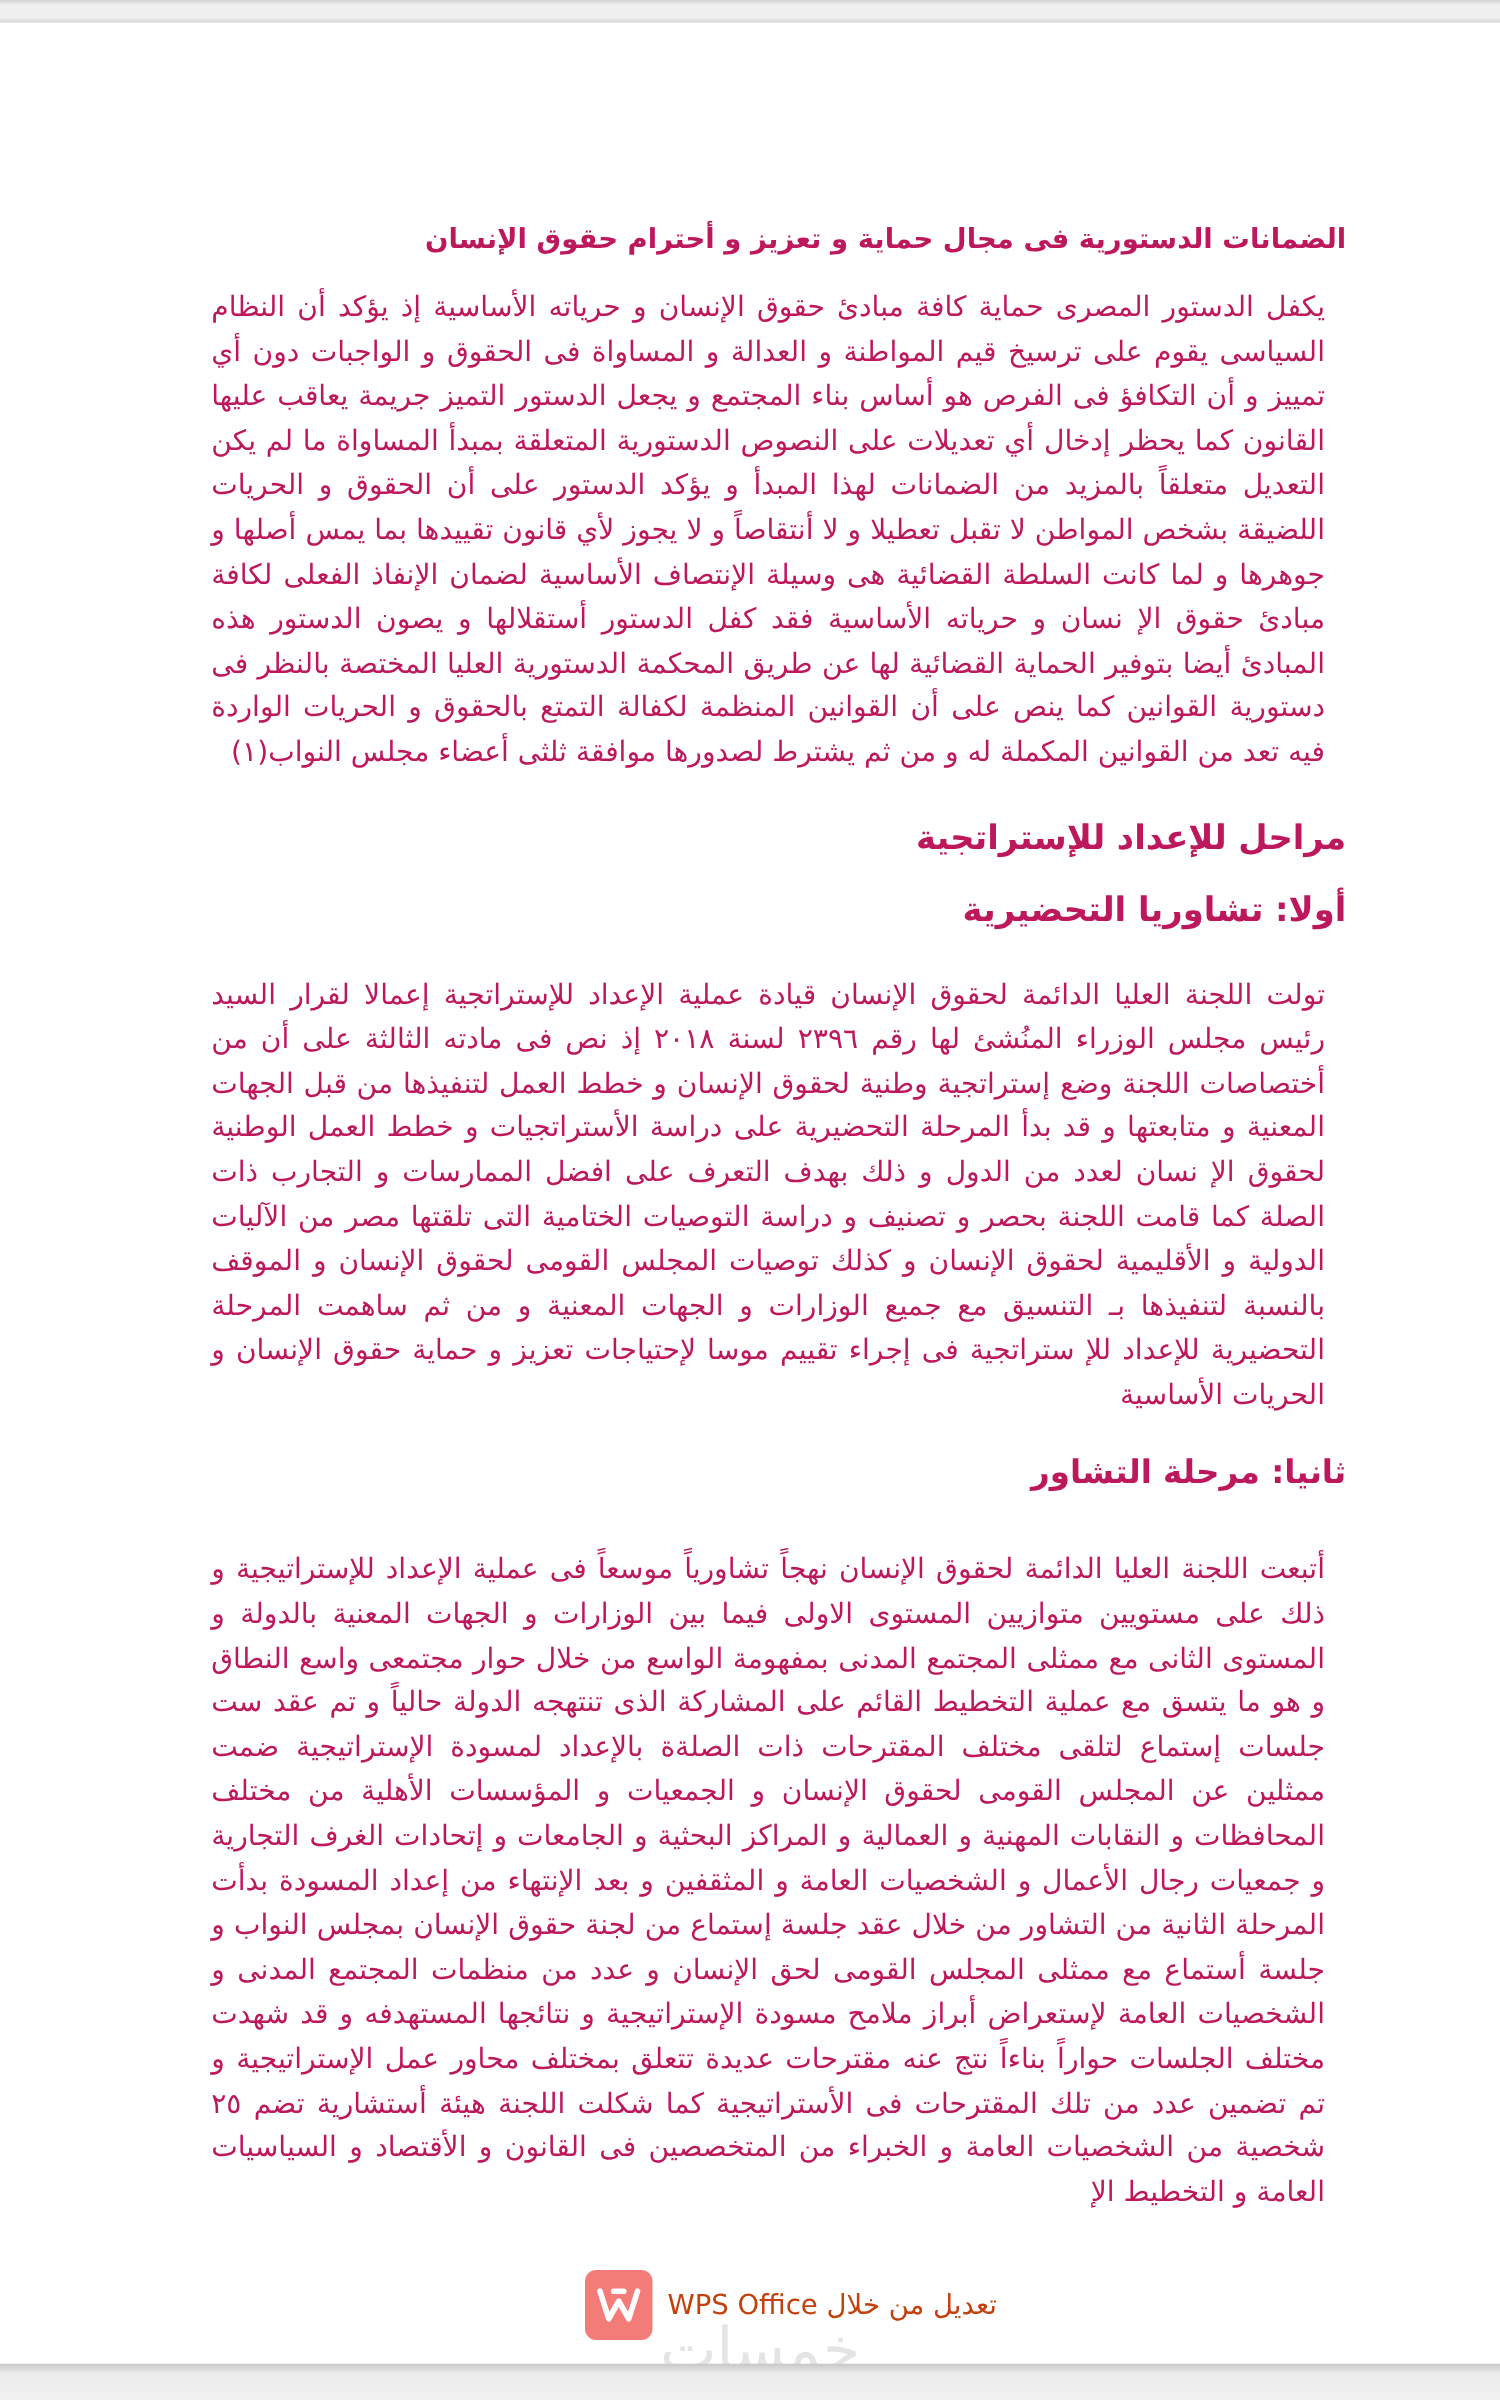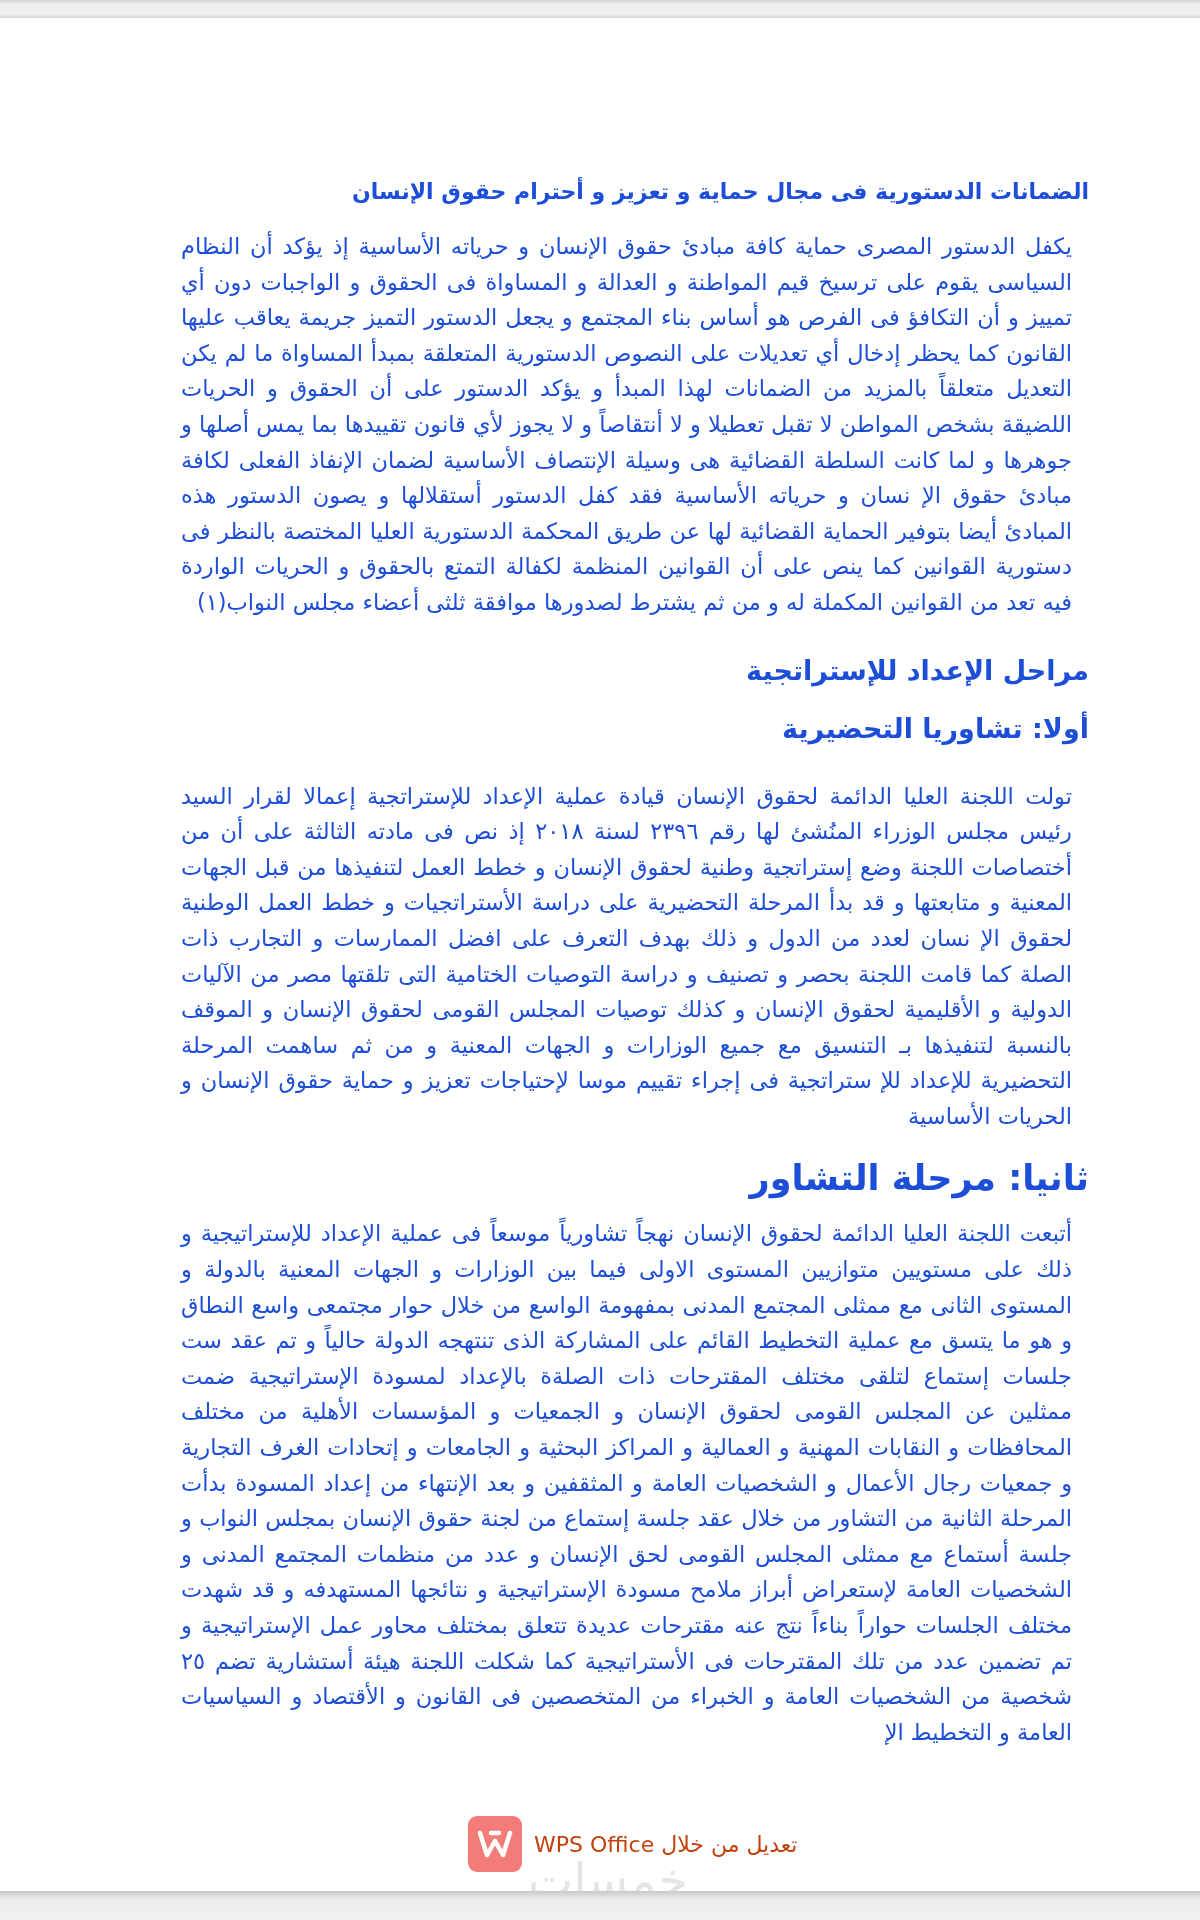--- a/index.html
+++ b/index.html
@@ -11,42 +11,42 @@
   }
   .top-bar {
     position: absolute; left: 0; top: 0; width: 1200px; height: 18px;
     background: linear-gradient(#d2d2d2 0px, #f0f0f0 4px, #f0f0f0 14px, #d4d4d4 18px);
   }
   .bottom-bar {
     position: absolute; left: 0; top: 1891px; width: 1200px; height: 29px;
     background: linear-gradient(#c8c8c8 0px, #ececec 8px, #f1f1f1 29px);
   }
   .page {
-    position: absolute; left: 164px; top: 175px; width: 925px;
-    direction: rtl; text-align: justify; color: #1d4ed8;
+    position: absolute; left: 152px; top: 175px; width: 925px;
+    direction: rtl; text-align: justify; color: #be185d;
   }
   .doc-title {
     font-weight: bold; font-size: 22px; line-height: 34px;
     margin: 0 0 20px 0;
   }
   .para {
     font-size: 22.5px; line-height: 35.6px; margin: 17px;
     text-align-last: right;
   }
   .h-section {
     font-size: 27px; font-weight: bold; line-height: 40px;
     margin: 30px 0 18px 0;
   }
   .h-sub {
     font-size: 27px; font-weight: bold; line-height: 40px;
     margin: 0 0 30px 0;
   }
   .h-sub2 {
-    font-size: 35px; font-weight: bold; line-height: 40px;
-    margin: 24px 0 18px 0;
+    font-size: 26px; font-weight: bold; line-height: 40px;
+    margin: 24px 0 40px 0;
   }
   .footer {
     position: absolute; left: 468px; top: 1815px; height: 58px;
     display: flex; align-items: center; direction: ltr;
   }
   .wps-logo {
     width: 54px; height: 56px; border-radius: 9px; background: #f47c78;
     display: flex; align-items: center; justify-content: center;
   }
   .footer-text {
@@ -60,21 +60,21 @@
 </style>
 </head>
 <body>
 
 <div class="top-bar"></div>
 
 <div class="page">
   <h1 class="doc-title">الضمانات الدستورية فى مجال حماية و تعزيز و أحترام حقوق الإنسان</h1>
   <p class="para">يكفل الدستور المصرى حماية كافة مبادئ حقوق الإنسان و حرياته الأساسية إذ يؤكد أن النظام السياسى يقوم على ترسيخ قيم المواطنة و العدالة و المساواة فى الحقوق و الواجبات دون أي تمييز و أن التكافؤ فى الفرص هو أساس بناء المجتمع و يجعل الدستور التميز جريمة يعاقب عليها القانون كما يحظر إدخال أي تعديلات على النصوص الدستورية المتعلقة بمبدأ المساواة ما لم يكن التعديل متعلقاً بالمزيد من الضمانات لهذا المبدأ و يؤكد الدستور على أن الحقوق و الحريات اللضيقة بشخص المواطن لا تقبل تعطيلا و لا أنتقاصاً و لا يجوز لأي قانون تقييدها بما يمس أصلها و جوهرها و لما كانت السلطة القضائية هى وسيلة الإنتصاف الأساسية لضمان الإنفاذ الفعلى لكافة مبادئ حقوق الإ نسان و حرياته الأساسية فقد كفل الدستور أستقلالها و يصون الدستور هذه المبادئ أيضا بتوفير الحماية القضائية لها عن طريق المحكمة الدستورية العليا المختصة بالنظر فى دستورية القوانين كما ينص على أن القوانين المنظمة لكفالة التمتع بالحقوق و الحريات الواردة فيه تعد من القوانين المكملة له و من ثم يشترط لصدورها موافقة ثلثى أعضاء مجلس النواب(١)</p>
 
-  <h2 class="h-section">مراحل الإعداد للإستراتجية</h2>
+  <h2 class="h-section">مراحل للإعداد للإستراتجية</h2>
 
   <h3 class="h-sub">أولا: تشاوريا التحضيرية</h3>
   <p class="para">تولت اللجنة العليا الدائمة لحقوق الإنسان قيادة عملية الإعداد للإستراتجية إعمالا لقرار السيد رئيس مجلس الوزراء المنُشئ لها رقم ٢٣٩٦ لسنة ٢٠١٨ إذ نص فى مادته الثالثة على أن من أختصاصات اللجنة وضع إستراتجية وطنية لحقوق الإنسان و خطط العمل لتنفيذها من قبل الجهات المعنية و متابعتها و قد بدأ المرحلة التحضيرية على دراسة الأستراتجيات و خطط العمل الوطنية لحقوق الإ نسان لعدد من الدول و ذلك بهدف التعرف على افضل الممارسات و التجارب ذات الصلة كما قامت اللجنة بحصر و تصنيف و دراسة التوصيات الختامية التى تلقتها مصر من الآليات الدولية و الأقليمية لحقوق الإنسان و كذلك توصيات المجلس القومى لحقوق الإنسان و الموقف بالنسبة لتنفيذها بـ التنسيق مع جميع الوزارات و الجهات المعنية و من ثم ساهمت المرحلة التحضيرية للإعداد للإ ستراتجية فى إجراء تقييم موسا لإحتياجات تعزيز و حماية حقوق الإنسان و الحريات الأساسية</p>
 
   <h3 class="h-sub2">ثانيا: مرحلة التشاور</h3>
   <p class="para">أتبعت اللجنة العليا الدائمة لحقوق الإنسان نهجاً تشاورياً موسعاً فى عملية الإعداد للإستراتيجية و ذلك على مستويين متوازيين المستوى الاولى فيما بين الوزارات و الجهات المعنية بالدولة و المستوى الثانى مع ممثلى المجتمع المدنى بمفهومة الواسع من خلال حوار مجتمعى واسع النطاق و هو ما يتسق مع عملية التخطيط القائم على المشاركة الذى تنتهجه الدولة حالياً و تم عقد ست جلسات إستماع لتلقى مختلف المقترحات ذات الصلةة بالإعداد لمسودة الإستراتيجية ضمت ممثلين عن المجلس القومى لحقوق الإنسان و الجمعيات و المؤسسات الأهلية من مختلف المحافظات و النقابات المهنية و العمالية و المراكز البحثية و الجامعات و إتحادات الغرف التجارية و جمعيات رجال الأعمال و الشخصيات العامة و المثقفين و بعد الإنتهاء من إعداد المسودة بدأت المرحلة الثانية من التشاور من خلال عقد جلسة إستماع من لجنة حقوق الإنسان بمجلس النواب و جلسة أستماع مع ممثلى المجلس القومى لحق الإنسان و عدد من منظمات المجتمع المدنى و الشخصيات العامة لإستعراض أبراز ملامح مسودة الإستراتيجية و نتائجها المستهدفه و قد شهدت مختلف الجلسات حواراً بناءاً نتج عنه مقترحات عديدة تتعلق بمختلف محاور عمل الإستراتيجية و تم تضمين عدد من تلك المقترحات فى الأستراتيجية كما شكلت اللجنة هيئة أستشارية تضم ٢٥ شخصية من الشخصيات العامة و الخبراء من المتخصصين فى القانون و الأقتصاد و السياسيات العامة و التخطيط الإ</p>
 </div>
 
 <div class="footer">
   <div class="wps-logo">

